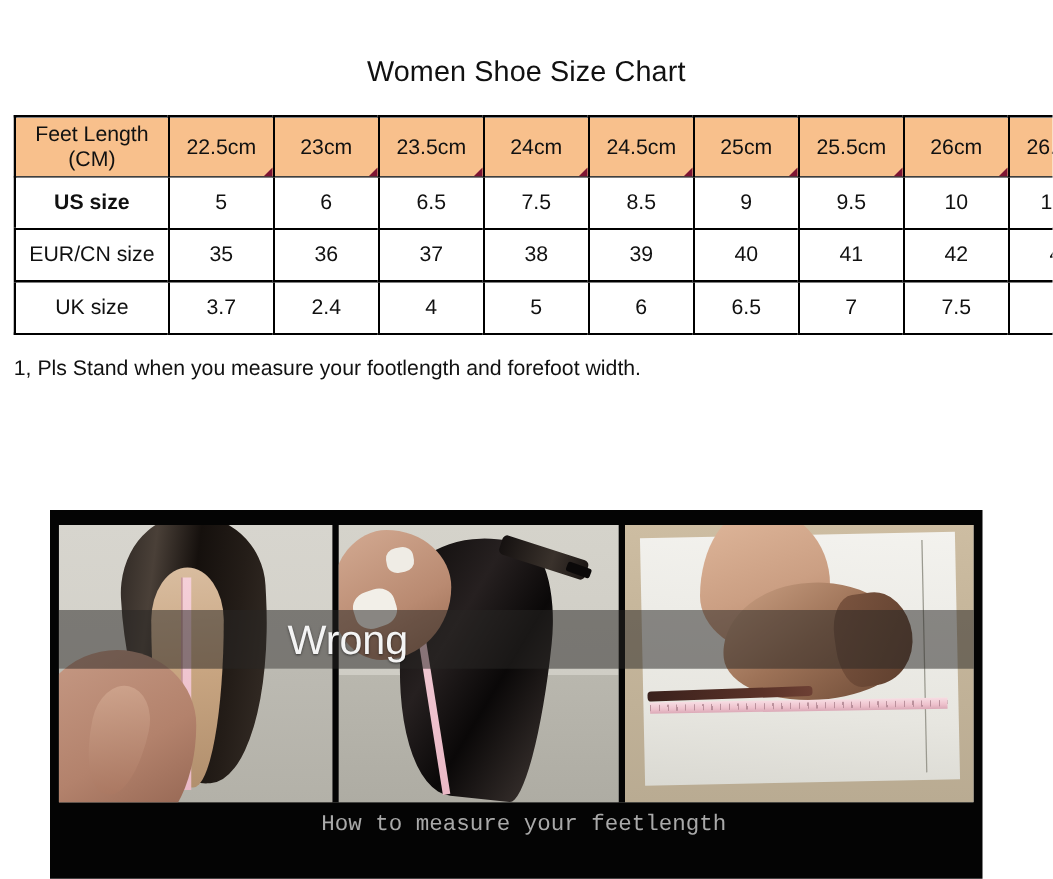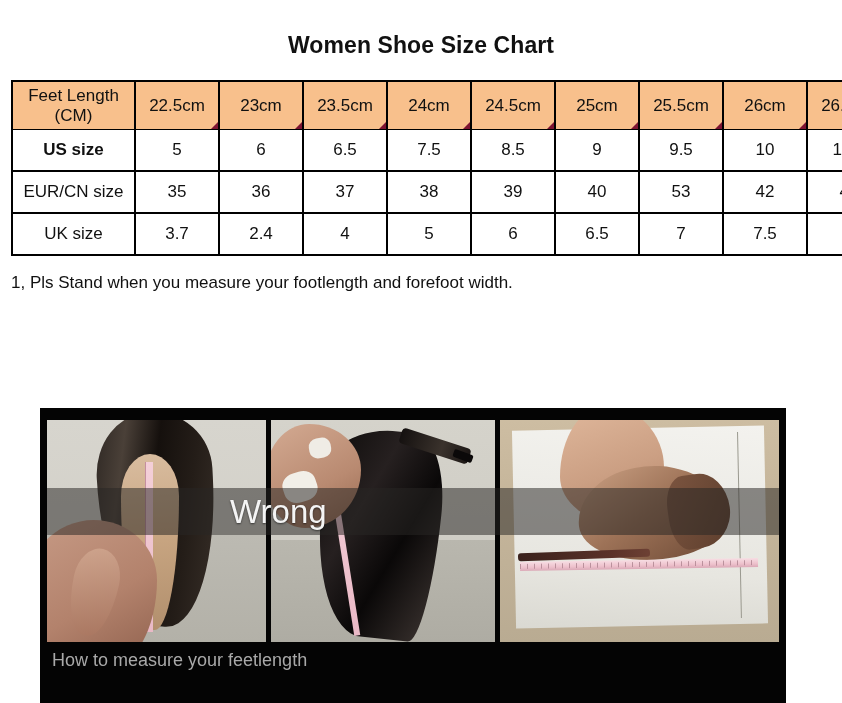--- a/index.html
+++ b/index.html
@@ -13,26 +13,27 @@
     font-family: "Liberation Sans", sans-serif;
     color: #111111;
     overflow: hidden;
     position: relative;
   }
 
   
   .page-title {
     text-align: center;
     font-size: 23px;
-    font-weight: bold;
+    font-weight: normal;
     letter-spacing: 0.1px;
     color: #111111;
     padding-top: 33px;
     padding-bottom: 0;
     line-height: 1.1;
+    margin-top: 12px;
   }
 
   
   .table-wrap {
     margin: 22px 0 0 11px;
     width: 820px;
   }
   table.size-table {
     border-collapse: collapse;
     table-layout: fixed;
@@ -326,24 +327,24 @@
     font-family: "Liberation Sans", sans-serif;
   }
   .band-text.wrong { left: 190px; }
   .band-text.right { left: 560px; }
 
   .photo-caption {
     position: absolute;
     left: 0;
     right: 0;
     top: 242px;
-    text-align: left;
+    text-align: center;
     font-size: 18px;
     color: #a9a9a9;
-    font-family: Liberation Sans, sans-serif;
+    font-family: Liberation Mono, monospace;
     padding-left: 12px;
   }
 </style>
 </head>
 <body>
 
 <div class="page-title">Women Shoe Size Chart</div>
 
 <div class="table-wrap">
   <table class="size-table">
@@ -378,21 +379,21 @@
       </tr>
 
       <tr class="row-eur">
         <td class="label-cell">EUR/CN size</td>
         <td class="data-cell vsep">35</td>
         <td class="data-cell vsep">36</td>
         <td class="data-cell vsep">37</td>
         <td class="data-cell vsep">38</td>
         <td class="data-cell vsep">39</td>
         <td class="data-cell vsep">40</td>
-        <td class="data-cell vsep">53</td>
+        <td class="data-cell vsep">41</td>
         <td class="data-cell vsep">42</td>
         <td class="data-cell vsep">43</td>
       </tr>
 
       <tr class="row-uk">
         <td class="label-cell">UK size</td>
         <td class="data-cell vsep">3.7</td>
         <td class="data-cell vsep">2.4</td>
         <td class="data-cell vsep">4</td>
         <td class="data-cell vsep">5</td>

